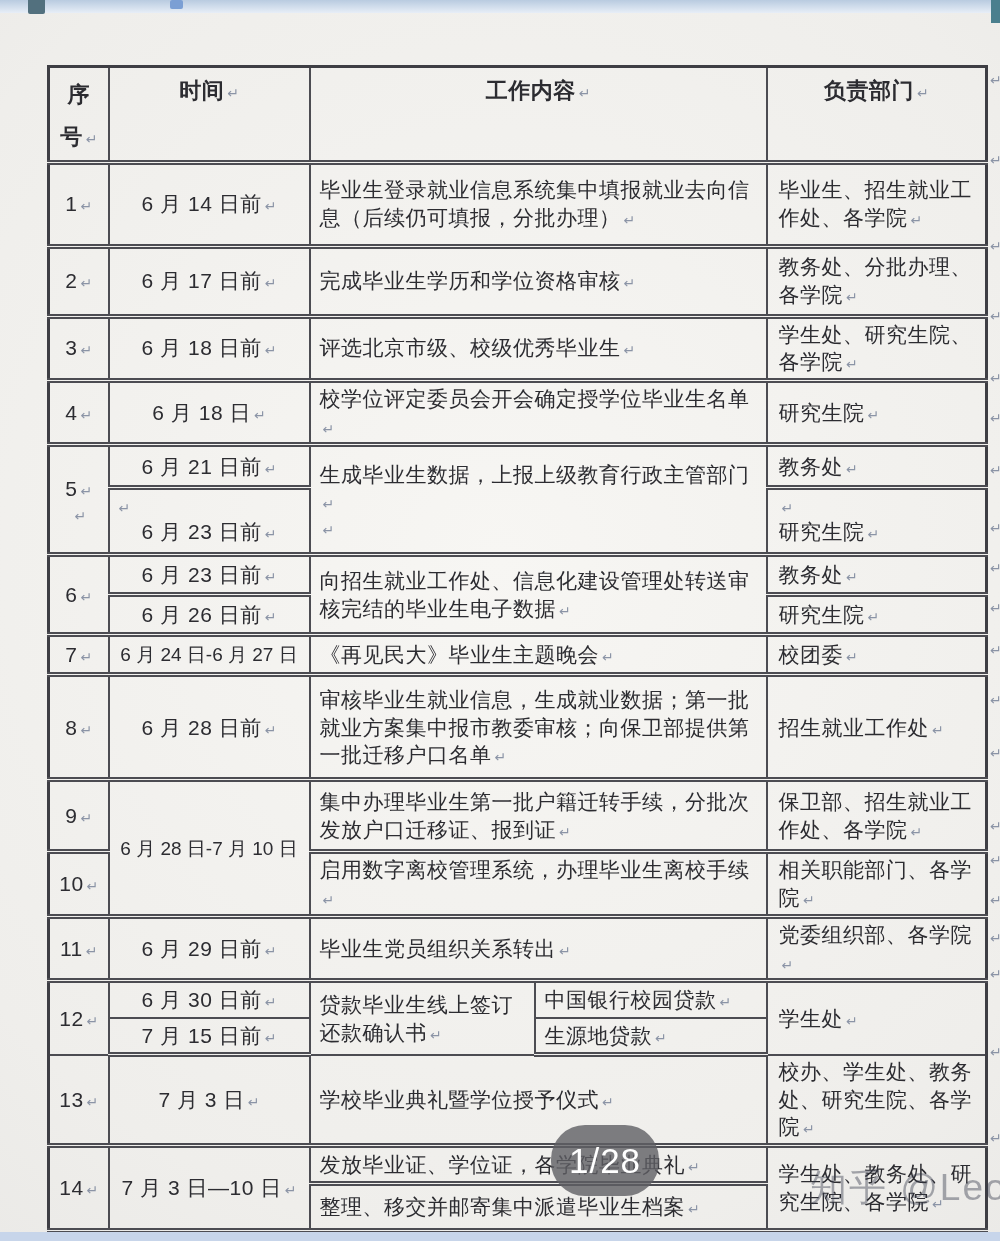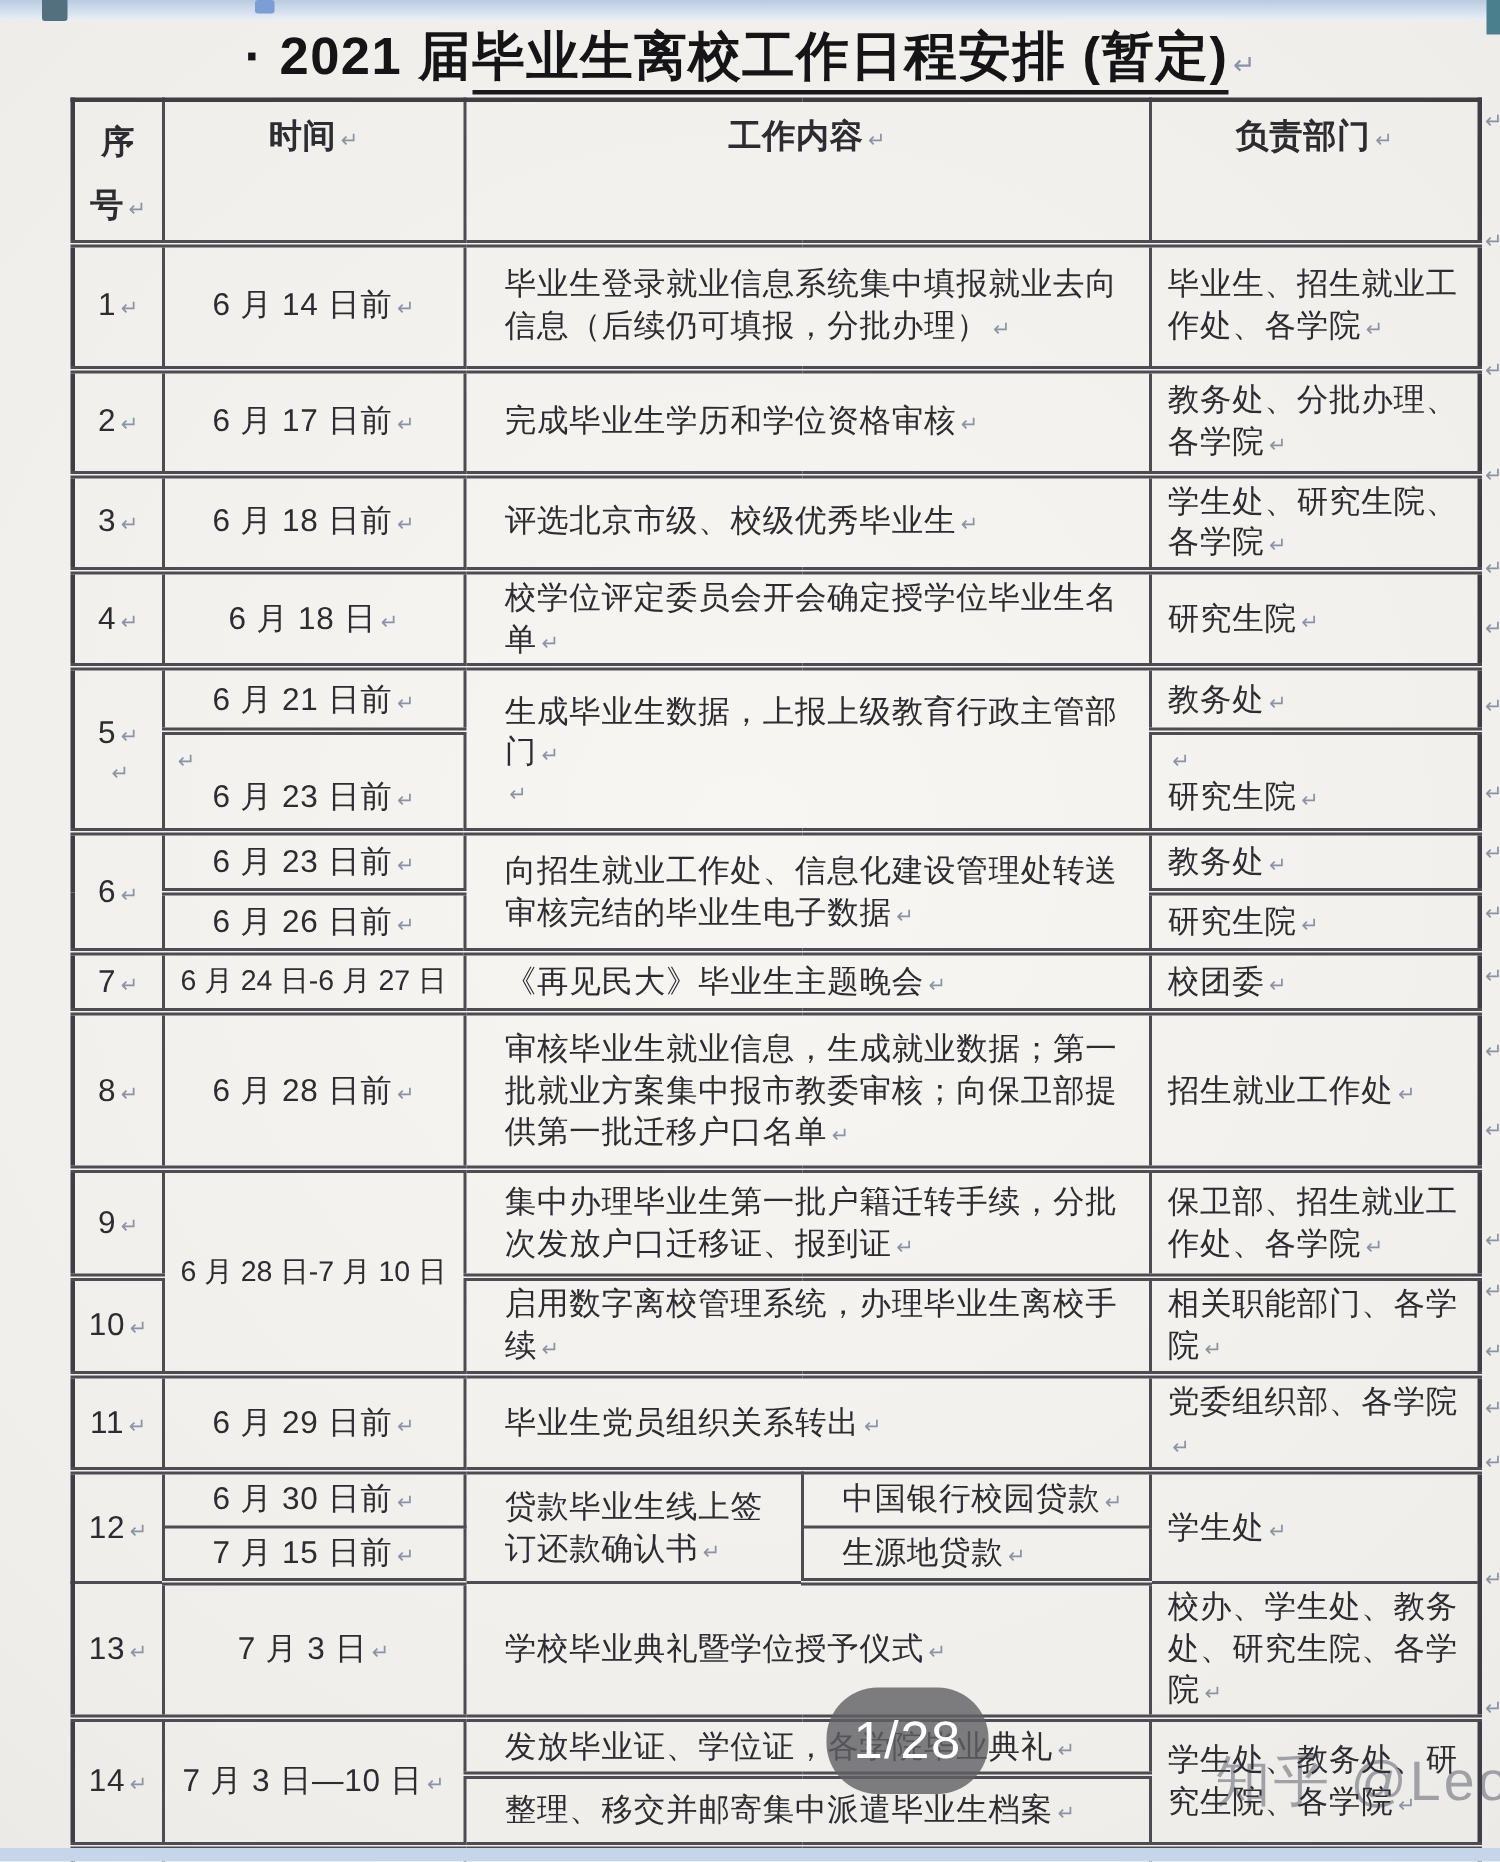--- a/index.html
+++ b/index.html
@@ -28,21 +28,21 @@
     border-collapse:collapse;table-layout:fixed;background:transparent;}
   table.sched{border:3px solid #3e3e44;}
   td{border:2px solid #4c4c52;font-size:21px;line-height:1.32;
      padding:2px 6px;vertical-align:middle;letter-spacing:0.5px;color:#2c2c31;}
   tr.maj > td{border-bottom:5px double #4c4c52;}
   td.hd{text-align:center;font-weight:700;font-size:22px;vertical-align:top;padding-top:8px;}
   td.hd.no{padding-top:6px;line-height:1.9;}
   .c-no{text-align:center;padding-left:2px;padding-right:2px;}
   .c-time{text-align:center;}
   .c-time.sm{font-size:19px;letter-spacing:0;}
-  .c-content{text-align:left;padding-left:26px;}
+  .c-content{text-align:left;padding-left:9px;}
   .c-dept{text-align:left;padding-left:11px;}
   .c-center{text-align:center;}
   .vtop{vertical-align:top;padding-top:4px;}
   .pm{color:#8b94a6;font-size:14px;font-weight:400;margin-left:3px;letter-spacing:0;}
   .pmline{line-height:1.1;}
   .title .pm{font-size:18px;}
 
   
   .edge-pm{position:absolute;left:990px;color:#8b94a6;font-size:14px;z-index:5;}
 
@@ -53,23 +53,20 @@
     color:#ffffff;font-size:35px;letter-spacing:1px;}
   
   .watermark{position:absolute;left:810px;top:1163px;z-index:41;
     font-size:37px;color:rgba(52,58,74,0.42);letter-spacing:2px;white-space:nowrap;}
 </style>
 </head>
 <body>
 
 <div id="photo">
 
-  <div class="title">
-    <span>· 2021 届</span><span class="ul">毕业生离校工作日程安排 (暂定)</span><span class="pm">↵</span>
-  </div>
 
   <table class="sched">
     <colgroup>
       <col style="width:60px">
         <col style="width:201px">
         <col style="width:225px">
         <col style="width:232px">
         <col style="width:220px">
     </colgroup>
 

